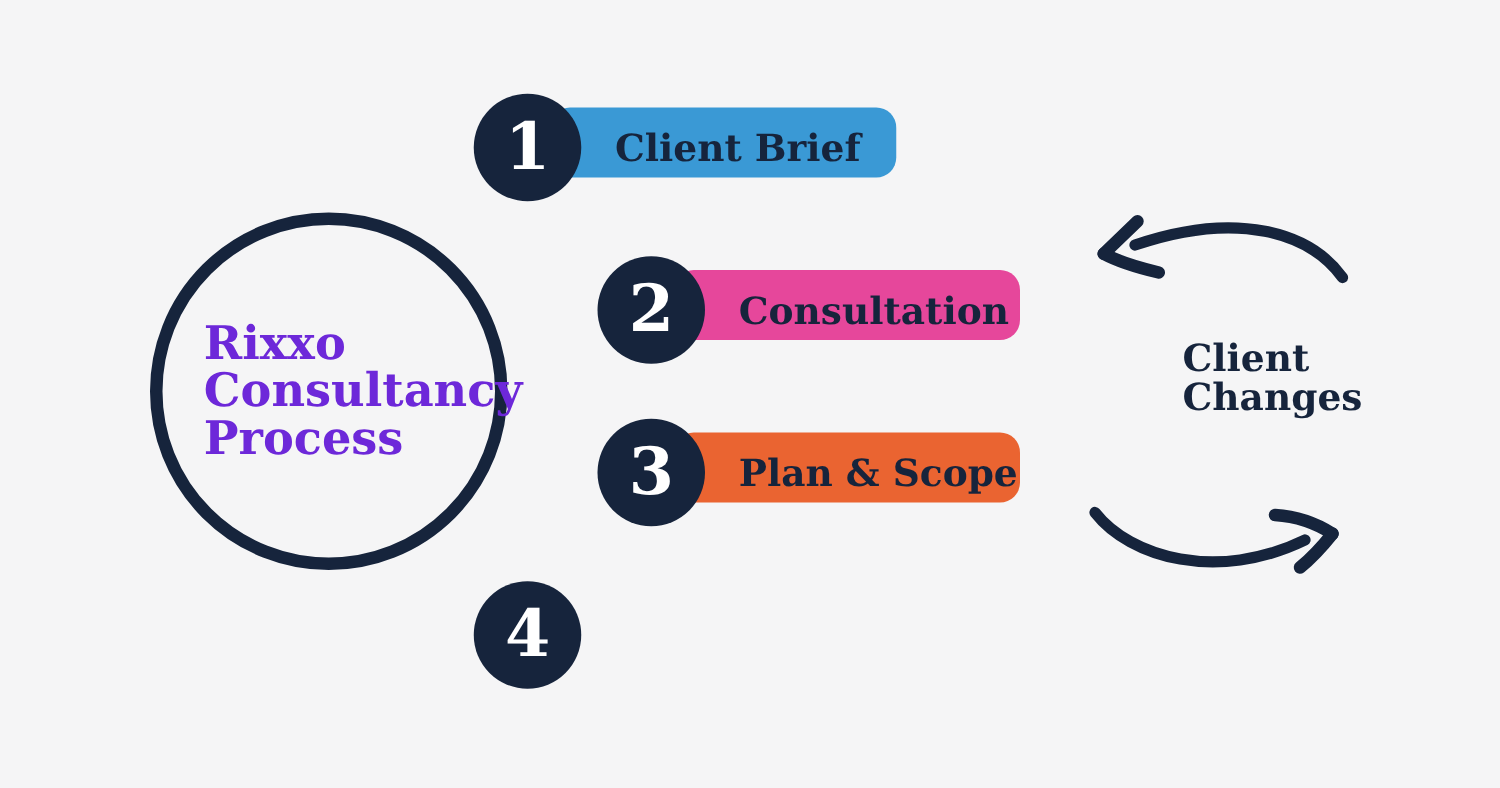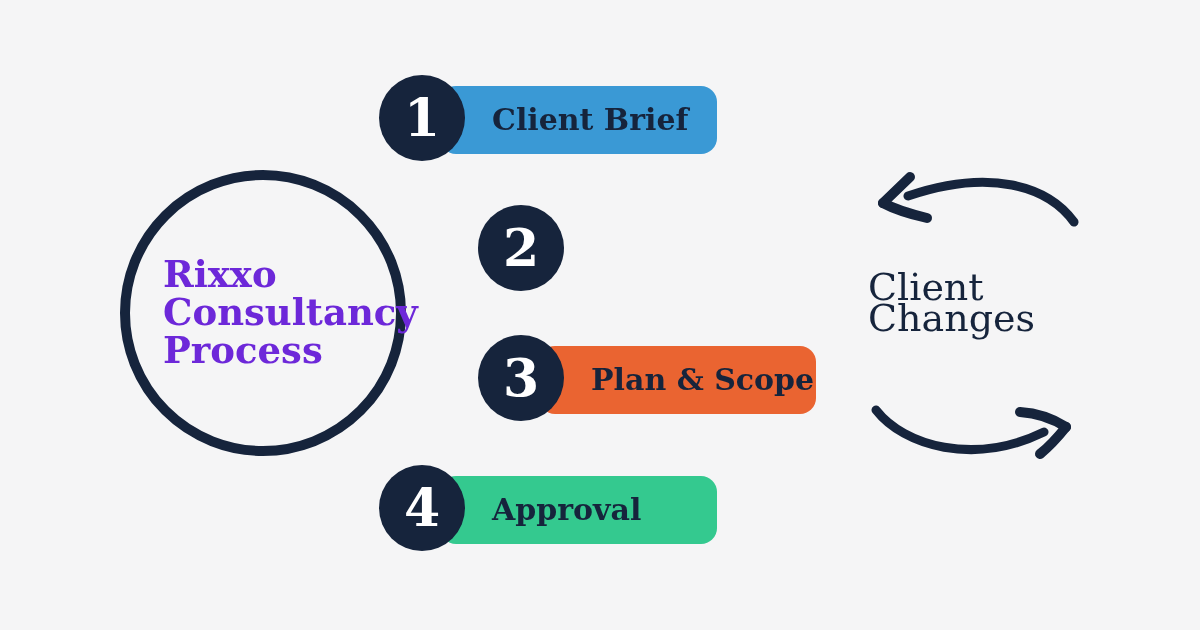--- a/index.html
+++ b/index.html
@@ -35,21 +35,21 @@
     font-weight: bold;
     line-height: 38px;
     white-space: pre-line;
     letter-spacing: 0px;
   }
 
   
   .pill {
     position: absolute;
     width: 277px;
-    height: 68px;
+    height: 56px;
     border-radius: 16px;
   }
   .pill-label {
     position: absolute;
     left: 52px;
     top: 0;
     line-height: 68px;
     font-size: 30px;
     font-weight: bold;
     white-space: nowrap;
@@ -73,24 +73,24 @@
   .pill-2 { left: 539px; top: 216px; }
   .circ-2 { left: 478px; top: 205px; }
   .pill-3 { left: 539px; top: 346px; text-align: right; }
   .circ-3 { left: 478px; top: 335px; }
   .pill-4 { left: 440px; top: 476px; }
   .circ-4 { left: 379px; top: 465px; }
 
   
   .cycle-label {
     position: absolute;
-    left: 868px;
+    left: 946px;
     top: 272px;
-    font-size: 38px;
-    font-weight: normal;
+    font-size: 30px;
+    font-weight: bold;
     line-height: 31px;
     white-space: pre-line;
   }
   .arrow-top {
     position: absolute;
     left: 872px;
     top: 166px;
     width: 210px;
     height: 66px;
   }
@@ -113,34 +113,34 @@
 Process</div>
   </div>
 
   <div class="pill pill-1" style="background-color: rgb(58, 153, 213);">
     <span class="pill-label" style="color: rgb(22, 36, 60);">Client Brief</span>
   </div>
   <div class="num-circle circ-1" style="background-color: rgb(22, 36, 60);">
     <span style="color: rgb(255, 255, 255);">1</span>
   </div>
 
+  <div class="pill pill-2" style="background-color: rgb(230, 71, 155);">
+    <span class="pill-label" style="color: rgb(22, 36, 60);">Consultation</span>
+  </div>
   <div class="num-circle circ-2" style="background-color: rgb(22, 36, 60);">
     <span style="color: rgb(255, 255, 255);">2</span>
   </div>
 
   <div class="pill pill-3" style="background-color: rgb(234, 100, 49);">
     <span class="pill-label" style="color: rgb(22, 36, 60);">Plan &amp; Scope</span>
   </div>
   <div class="num-circle circ-3" style="background-color: rgb(22, 36, 60);">
     <span style="color: rgb(255, 255, 255);">3</span>
   </div>
 
-  <div class="pill pill-4" style="background-color: rgb(52, 201, 143);">
-    <span class="pill-label" style="color: rgb(22, 36, 60);">Approval</span>
-  </div>
   <div class="num-circle circ-4" style="background-color: rgb(22, 36, 60);">
     <span style="color: rgb(255, 255, 255);">4</span>
   </div>
 
   <svg class="arrow-top" viewBox="0 0 210 66" style="color: rgb(22, 36, 60);">
     <path d="M 202 56 C 176 20, 118 2, 36 30" fill="none" stroke="currentColor" stroke-width="9" stroke-linecap="round"></path>
     <path d="M 11 37 L 38 11" fill="none" stroke="currentColor" stroke-width="10" stroke-linecap="round"></path>
     <path d="M 11 37 C 24 44, 38 48, 55 52" fill="none" stroke="currentColor" stroke-width="10" stroke-linecap="round"></path>
   </svg>
 

